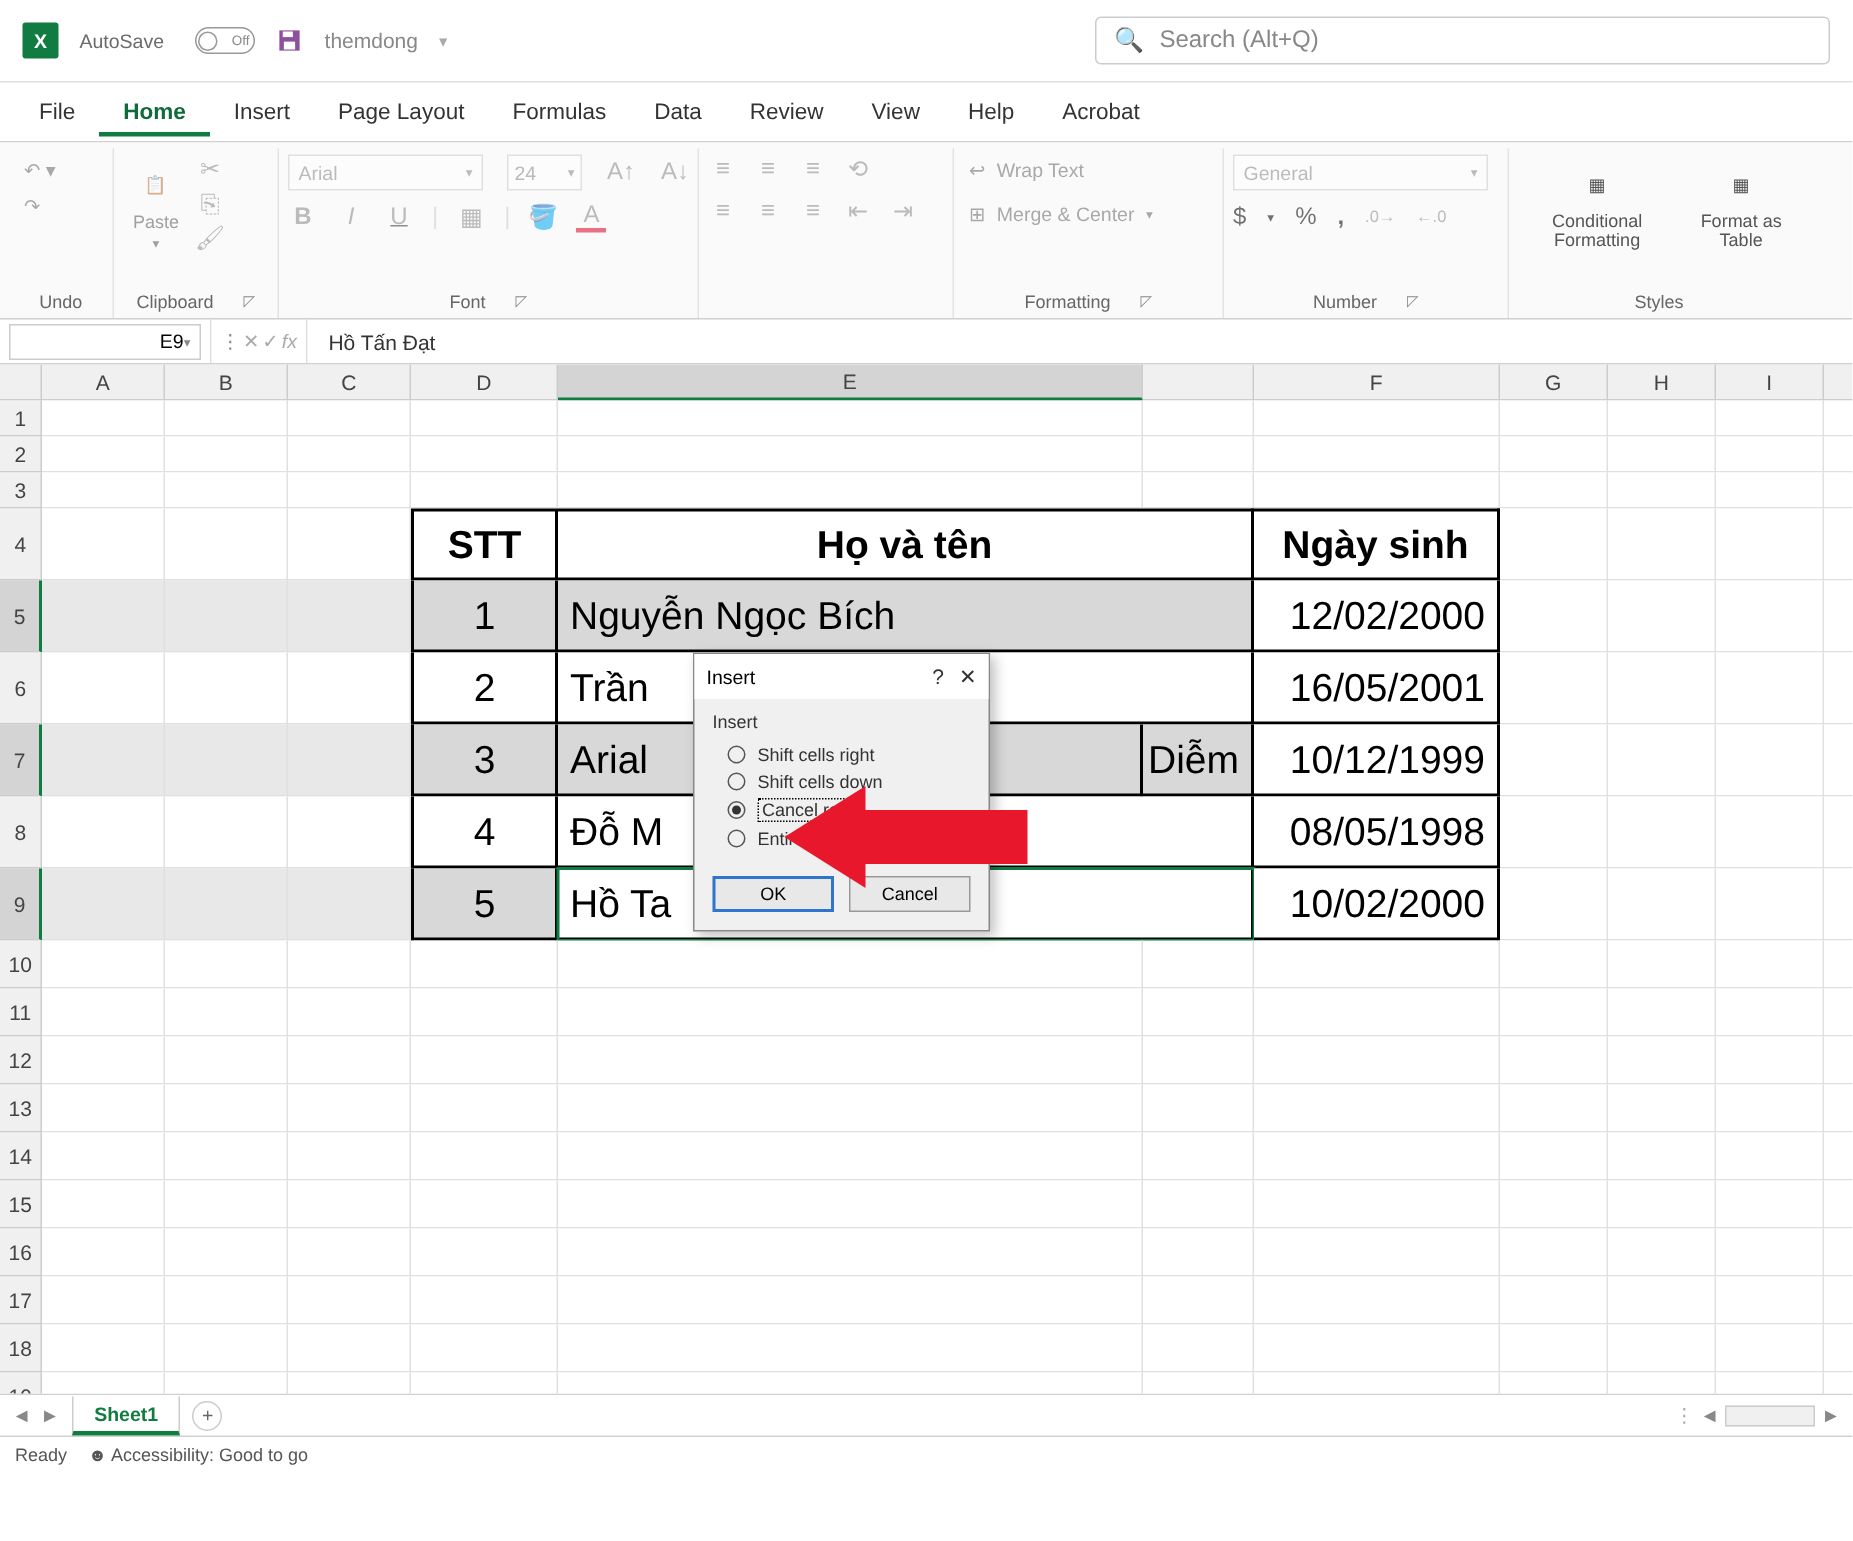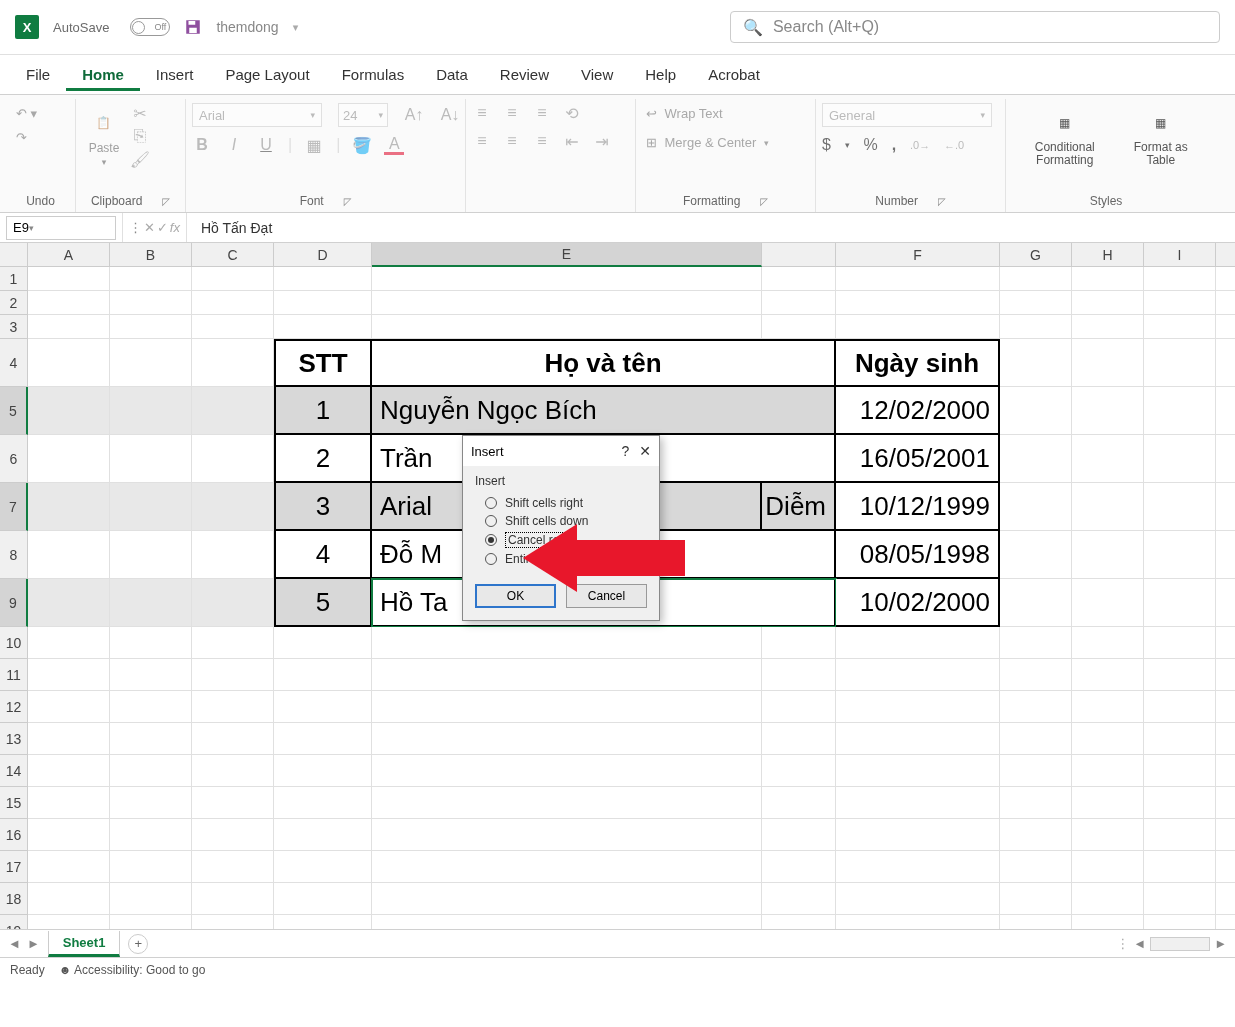--- a/index.html
+++ b/index.html
@@ -33,21 +33,21 @@
 .big-btn { display: flex; flex-direction: column; align-items: center; gap: 2px; padding: 4px 6px; color: #555; font-size: 12px; }
 .big-icon { width: 32px; height: 32px; display: flex; align-items: center; justify-content: center; }
 .font-select { width: 130px; height: 24px; border: 1px solid #ccc; background: #fff; padding: 0 6px; font-size: 13px; color: #888; display: flex; align-items: center; justify-content: space-between; }
 .size-select { width: 50px; height: 24px; border: 1px solid #ccc; background: #fff; padding: 0 4px; font-size: 13px; color: #888; display: flex; align-items: center; justify-content: space-between; }
 .fmt-select { width: 170px; height: 24px; border: 1px solid #ccc; background: #fff; padding: 0 6px; font-size: 13px; color: #888; display: flex; align-items: center; justify-content: space-between; }
 .icon-box { width: 20px; height: 20px; display: flex; align-items: center; justify-content: center; color: #888; }
 .disabled { opacity: 0.55; }
 
 
 .formula-bar { height: 30px; display: flex; align-items: center; border-bottom: 1px solid #d0d0d0; }
-.name-box { width: 110px; height: 24px; margin: 0 6px; border: 1px solid #ccc; padding: 0 6px; font-size: 13px; display: flex; align-items: center; justify-content: flex-start; }
+.name-box { width: 128px; height: 24px; margin: 0 6px; border: 1px solid #ccc; padding: 0 6px; font-size: 13px; display: flex; align-items: center; justify-content: flex-end; }
 .fb-btns { display: flex; gap: 2px; padding: 0 6px; border-left: 1px solid #e0e0e0; border-right: 1px solid #e0e0e0; height: 100%; align-items: center; color: #aaa; font-size: 13px; }
 .fb-text { padding: 0 14px; font-size: 14px; color: #333; }
 
 
 .grid-wrap { position: relative; height: 686px; overflow: hidden; }
 .grid { display: grid; grid-template-columns: 28px 82px 82px 82px 98px 390px 74px 164px 72px 72px 72px 71px; }
 .corner { background: #f0f0f0; border-right: 1px solid #ccc; border-bottom: 1px solid #ccc; height: 24px; }
 .col-hdr { background: #f0f0f0; border-right: 1px solid #ccc; border-bottom: 1px solid #ccc; height: 24px; text-align: center; font-size: 14px; color: #444; display: flex; align-items: center; justify-content: center; }
 .col-hdr.sel { background: #d4d4d4; border-bottom: 2px solid #107c41; }
 .row-hdr { background: #f0f0f0; border-right: 1px solid #ccc; border-bottom: 1px solid #ccc; text-align: center; font-size: 14px; color: #444; display: flex; align-items: center; justify-content: center; }

